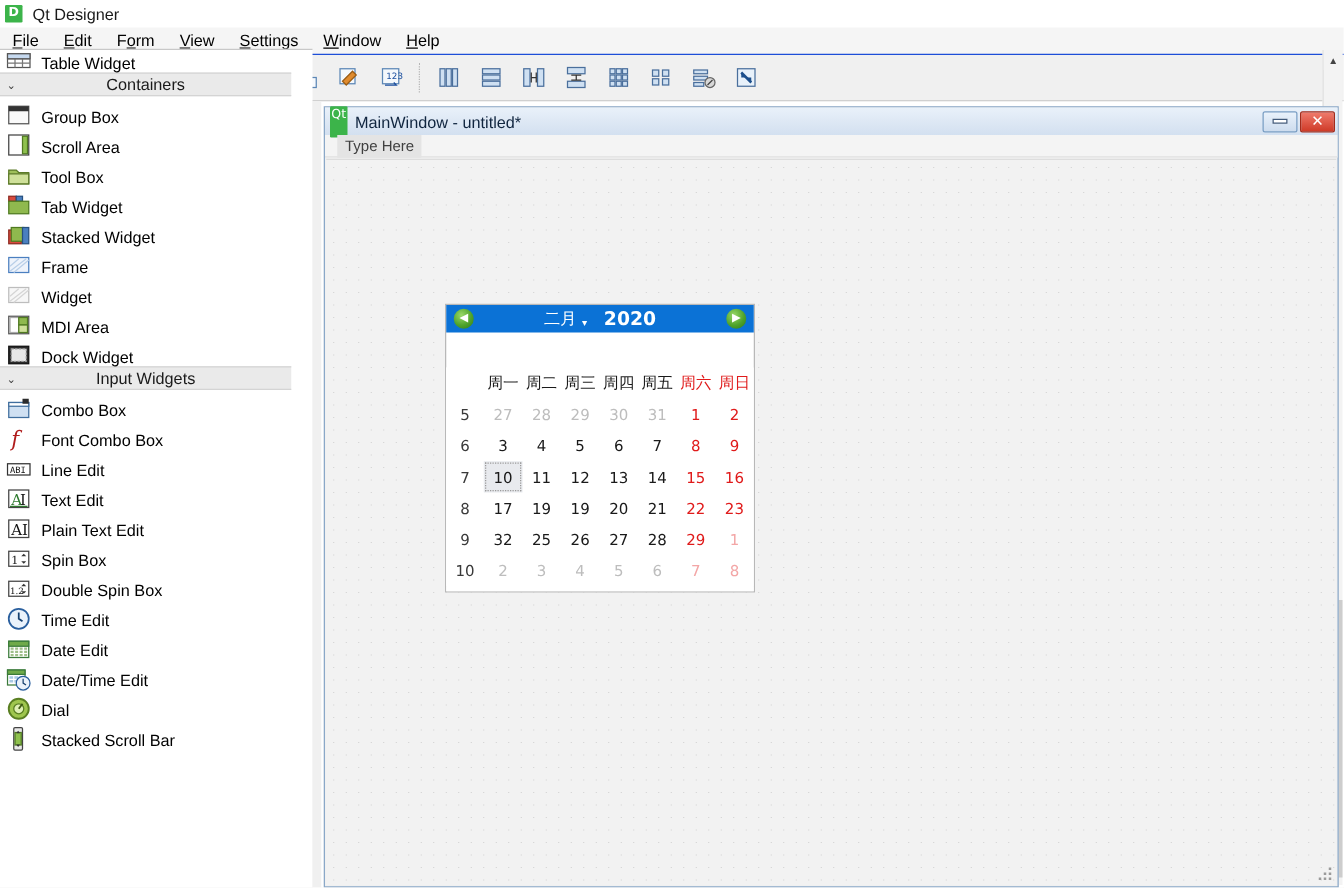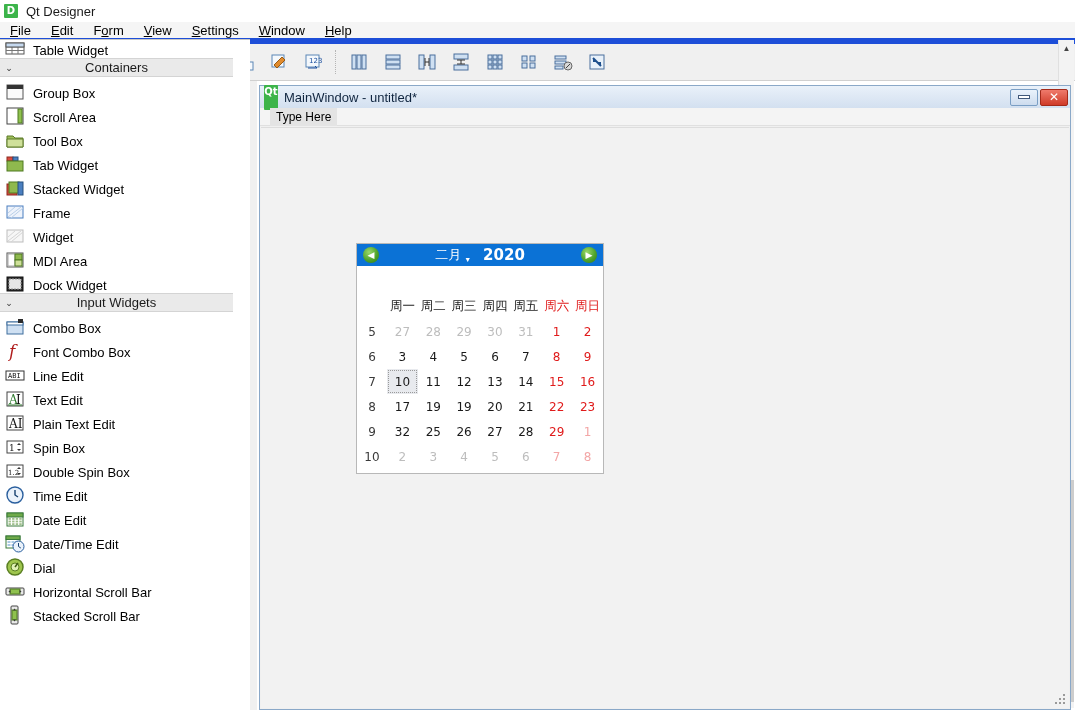--- a/index.html
+++ b/index.html
@@ -47,21 +47,21 @@
   }
 
   
   #menubar {
     position: absolute;
     left: 0; top: 22px;
     width: 1075px; height: 22px;
     background: #f5f5f5;
     display: flex;
     align-items: center;
-    border-bottom: 6px solid #1d4ed8;
+    border-bottom: 1px solid #1d4ed8;
     box-sizing: border-box;
   }
   .menu-item {
     padding: 2px 10px;
     font-size: 13px;
     color: #000;
     cursor: default;
     white-space: nowrap;
   }
   .menu-item u { text-decoration: underline; }
@@ -240,21 +240,21 @@
     display: flex;
     align-items: center;
     padding: 0 2px 0 4px;
     box-sizing: border-box;
   }
   #mw-titlebar .qt-logo {
     width: 14px; height: 25px;
     background: #3cb44a;
     color: #fff;
     font-size: 10px;
-    font-weight: bold;
+    font-weight: normal;
     line-height: 14px;
     text-align: center;
     margin-right: 6px;
     border-radius: 1px;
     font-family: "DejaVu Sans", sans-serif;
   }
   #mw-title-text {
     flex: 1;
     font-size: 13px;
     color: #10253f;
@@ -288,21 +288,21 @@
     height: 18px;
     background: #f4f4f4;
     border-bottom: 1px solid #e0e0e0;
     display: flex;
     align-items: center;
     padding-left: 10px;
     box-sizing: border-box;
   }
   #mw-typehere {
     font-size: 12px;
-    color: #000000;
+    color: #404040;
     background: #e4e4e4;
     padding: 1px 5px;
     border: 1px solid #e4e4e4;
   }
   #mw-canvas {
     position: absolute;
     left: 1px; top: 41px;
     right: 1px; bottom: 1px;
     background-color: #f2f2f2;
     background-image:
@@ -847,31 +847,20 @@
       </div>
       <div class="wb-item">
         <span class="wb-ico">
           <svg width="20" height="20" viewBox="0 0 20 20">
             <circle cx="10" cy="10" r="8" fill="#9fc64e" stroke="#5a7f22" stroke-width="1.5"></circle>
             <circle cx="10" cy="10" r="4" fill="#dff0b5" stroke="#5a7f22"></circle>
             <path d="M10 10l3-4" stroke="#3f5c14" stroke-width="1.5"></path>
           </svg>
         </span>
         <span>Dial</span>
-      </div>
-      <div class="wb-item">
-        <span class="wb-ico">
-          <svg width="20" height="20" viewBox="0 0 20 20">
-            <rect x="1" y="7" width="18" height="7" rx="1" fill="#e9e9e9" stroke="#444"></rect>
-            <rect x="5" y="8" width="10" height="5" fill="#8fc14e" stroke="#4f7a20"></rect>
-            <path d="M3.5 10.5l2-1.5v3z" fill="#333"></path>
-            <path d="M16.5 10.5l-2-1.5v3z" fill="#333"></path>
-          </svg>
-        </span>
-        <span>Horizontal Scroll Bar</span>
       </div>
       <div class="wb-item">
         <span class="wb-ico">
           <svg width="20" height="20" viewBox="0 0 20 20">
             <rect x="6" y="1" width="7" height="18" rx="1" fill="#e9e9e9" stroke="#444"></rect>
             <rect x="7" y="5" width="5" height="10" fill="#8fc14e" stroke="#4f7a20"></rect>
             <path d="M9.5 3.5l-1.5 2h3z" fill="#333"></path>
             <path d="M9.5 16.5l-1.5-2h3z" fill="#333"></path>
           </svg>
         </span>

